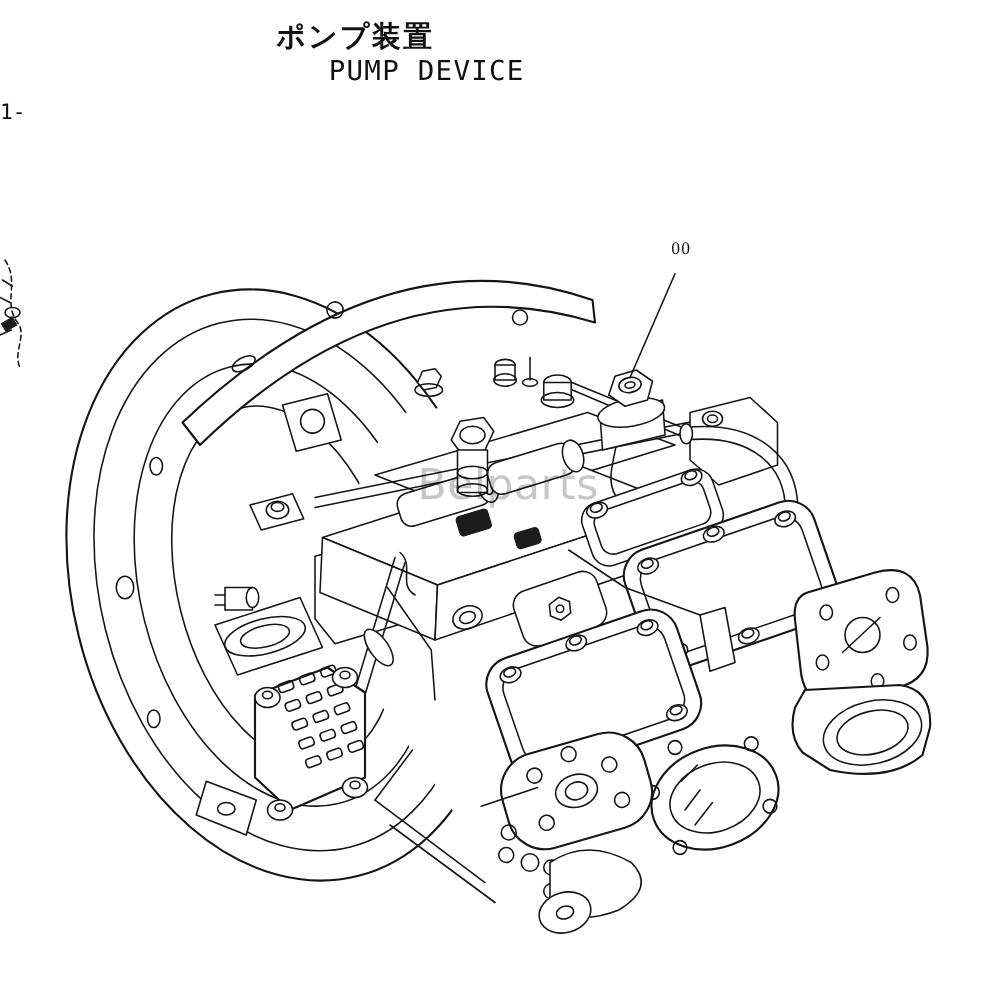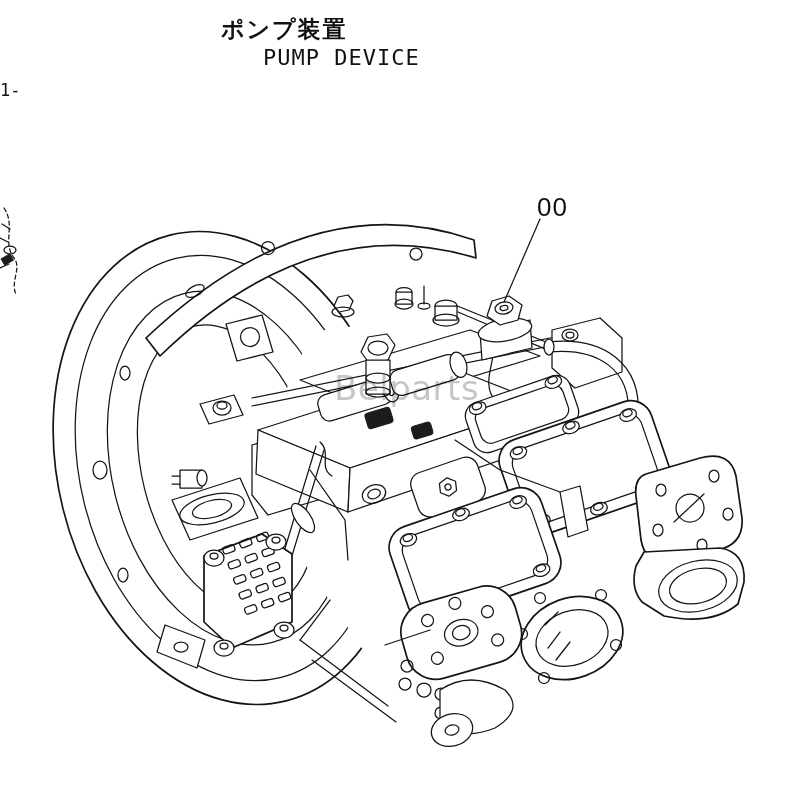--- a/index.html
+++ b/index.html
@@ -5,22 +5,22 @@
   html,body{margin:0;padding:0;}
   body{width:800px;height:800px;position:relative;background:#ffffff;overflow:hidden;
        font-family:"DejaVu Sans","Liberation Sans",sans-serif;}
   .page{position:absolute;inset:0;width:800px;height:800px;}
   .txt{position:absolute;color:#111;white-space:nowrap;z-index:3;}
   #title-ja{left:221px;top:14px;font-size:23px;letter-spacing:2px;font-weight:600;
             font-family:"DejaVu Sans","Liberation Sans",sans-serif;}
   #title-en{left:216px;top:45px;font-size:22px;letter-spacing:1px;font-weight:500;
             font-family:"DejaVu Sans Mono","Liberation Mono",monospace;margin-left:47px;}
   #edge-label{left:0px;top:80px;font-size:17px;font-family:"DejaVu Sans Mono","Liberation Mono",monospace;}
-  #callout-00{left:537px;top:192px;font-size:26px;letter-spacing:1px;
-            font-family:Liberation Sans, sans-serif;}
+  #callout-00{left:537px;top:192px;font-size:14px;letter-spacing:1px;
+            font-family:Liberation Serif, serif;}
   #watermark{left:334px;top:368px;font-size:34px;letter-spacing:0.5px;color:#c6c6c6;
             z-index:2;mix-blend-mode:multiply;font-weight:400;}
   svg.draw{position:absolute;left:0;top:0;z-index:1;}
   svg .s{stroke:#151515;fill:none;stroke-width:1.25;stroke-linejoin:round;stroke-linecap:round;}
   svg .w{stroke:#151515;fill:#ffffff;stroke-width:1.25;stroke-linejoin:round;stroke-linecap:round;}
   svg .hv{stroke-width:1.7;}
   svg .m{fill:#ffffff;stroke:none;}
   svg .dk{fill:#1c1c1c;stroke:#1c1c1c;}
 </style>
 </head>

